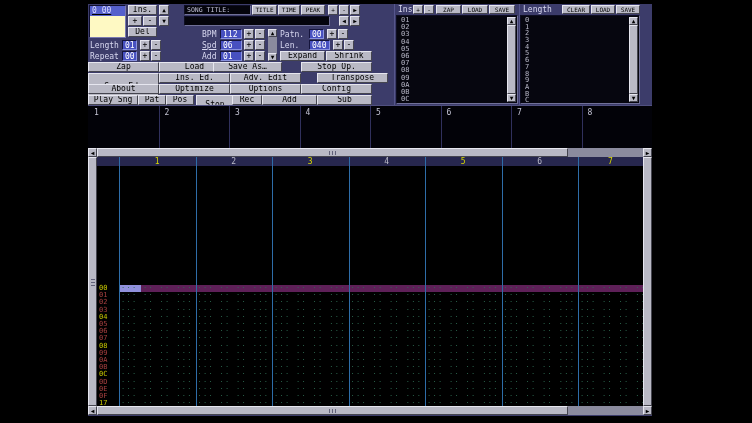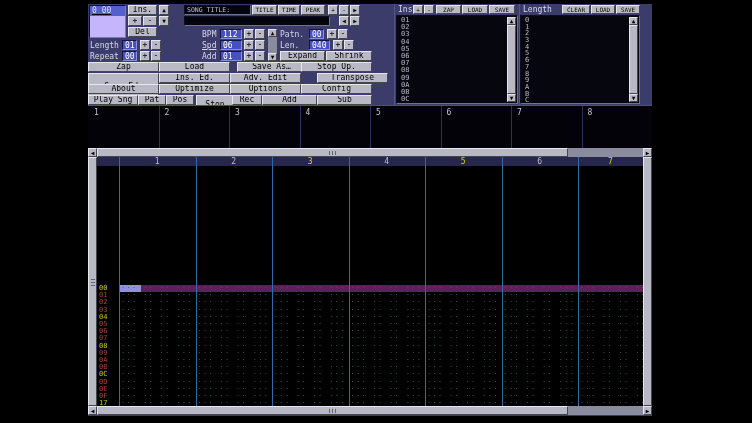--- a/index.html
+++ b/index.html
@@ -13,21 +13,21 @@
        overflow:hidden;white-space:nowrap;cursor:default;}
   .btn.sm{font-size:6px;}
   .btn.tiny{font-size:6px;}
   .display{position:absolute;box-sizing:border-box;background:#4750c0;
        border:1px solid;border-color:#14143c #8a92e0 #8a92e0 #14143c;
        color:#fff;font-size:8px;display:flex;align-items:center;padding-left:2px;white-space:nowrap;}
   .lbl{position:absolute;color:#d8d8f0;font-size:8px;line-height:8px;white-space:nowrap;}
   .blackdisp{position:absolute;box-sizing:border-box;background:#04040c;
        border:1px solid;border-color:#0e0e22 #707098 #707098 #0e0e22;
        color:#c2c2d8;font-size:6.5px;display:flex;align-items:center;padding-left:2px;white-space:nowrap;}
-  .orderbox{position:absolute;box-sizing:border-box;background:#c4b5fd;
+  .orderbox{position:absolute;box-sizing:border-box;background:#fef9c3;
        border:1px solid;border-color:#101030 #7a7ab0 #7a7ab0 #101030;overflow:hidden;text-decoration:underline;}
   .order-row{height:10.3px;line-height:10.3px;font-size:8px;color:#dcdcff;padding-left:2px;}
   .order-row.sel{background:#5560cc;}
   .listbox{position:absolute;box-sizing:border-box;background:#06060f;
        border:1px solid;border-color:#0e0e22 #707098 #707098 #0e0e22;}
   .li7{height:7.2px;line-height:7.3px;font-size:7px;color:#b8b8c8;padding-left:3px;}
   .li6{height:6.7px;line-height:6.8px;font-size:7px;color:#b8b8c8;padding-left:3px;}
   .sb-track{position:absolute;box-sizing:border-box;background:#8b8b9e;}
   .sb-thumb{position:absolute;box-sizing:border-box;background:#b9b9c5;
        border:1px solid;border-color:#e6e6ef #45454f #45454f #e6e6ef;}
@@ -105,21 +105,21 @@
     <div class="btn sm" style="left:213px;top:1px;width:24px;height:10px;">PEAK</div>
     <div class="btn tiny" style="left:240px;top:1px;width:10px;height:10px;">+</div>
     <div class="btn tiny" style="left:251px;top:1px;width:10px;height:10px;">-</div>
     <div class="btn tiny" style="left:262px;top:1px;width:10px;height:10px;">▶</div>
     <div class="blackdisp" style="left:96px;top:12px;width:146px;height:10px;"></div>
     <div class="btn tiny" style="left:251px;top:12px;width:10px;height:10px;">◀</div>
     <div class="btn tiny" style="left:262px;top:12px;width:10px;height:10px;">▶</div>
 
     <div class="btn" style="left:0;top:58px;width:71px;height:10px;">Zap</div>
     <div class="btn" style="left:71px;top:58px;width:71px;height:10px;">Load</div>
-    <div class="btn" style="left:125px;top:58px;width:69px;height:10px;margin-left:24px;">Save As…</div>
+    <div class="btn" style="left:125px;top:58px;width:69px;height:10px;">Save As…</div>
     <div class="btn" style="left:213px;top:58px;width:71px;height:10px;">Stop Op.</div>
     <div class="btn" style="left:0;top:69px;width:71px;height:28px;">Smp. Ed.</div>
     <div class="btn" style="left:71px;top:69px;width:71px;height:10px;">Ins. Ed.</div>
     <div class="btn" style="left:142px;top:69px;width:71px;height:10px;">Adv. Edit</div>
     <div class="btn" style="left:213px;top:69px;width:71px;height:10px;margin-left:16px;">Transpose</div>
     <div class="btn" style="left:0;top:80px;width:71px;height:10px;">About</div>
     <div class="btn" style="left:71px;top:80px;width:71px;height:10px;">Optimize</div>
     <div class="btn" style="left:142px;top:80px;width:71px;height:10px;">Options</div>
     <div class="btn" style="left:213px;top:80px;width:71px;height:10px;">Config</div>
 

